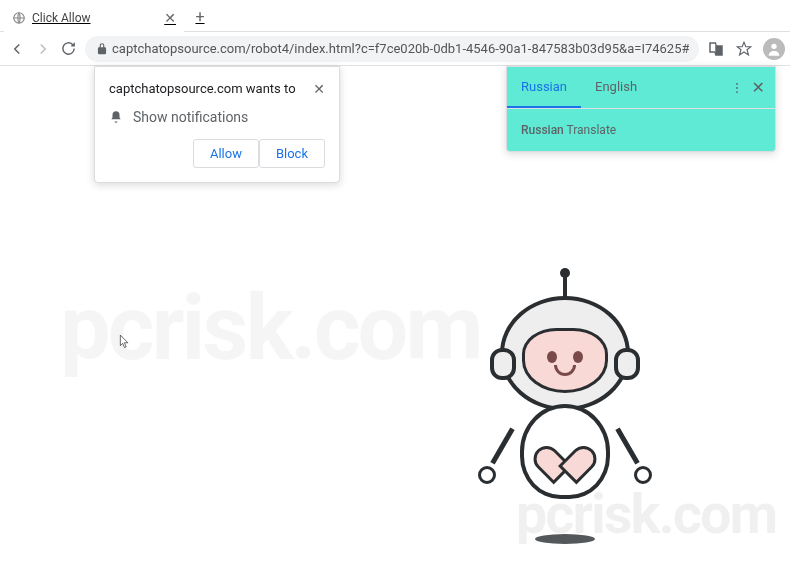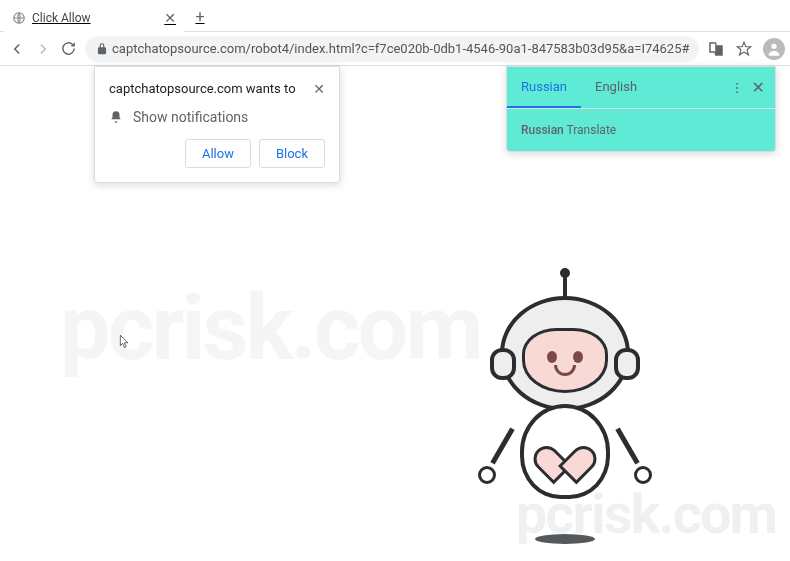--- a/index.html
+++ b/index.html
@@ -23,21 +23,21 @@
     .toolbar-right { display: flex; align-items: center; gap: 10px; }
     .avatar { width: 22px; height: 22px; border-radius: 50%; background: #bbb; display: flex; align-items: center; justify-content: center; }
     
     .content { position: relative; width: 100%; height: calc(100% - 66px); background: #fff; }
     
     .notification-prompt { position: absolute; left: 94px; top: 0; width: 246px; background: #fff; border: 1px solid #dadce0; border-radius: 0 0 4px 4px; box-shadow: 0 2px 8px rgba(0,0,0,0.15); padding: 14px; z-index: 50; }
     .prompt-header { font-size: 13px; color: #202124; margin-bottom: 12px; display: flex; justify-content: space-between; align-items: flex-start; }
     .prompt-close { color: #666; cursor: pointer; font-size: 14px; }
     .prompt-body { display: flex; align-items: center; gap: 10px; font-size: 14px; color: #5f6368; margin-bottom: 14px; }
     .bell-icon { width: 14px; height: 14px; }
-    .prompt-buttons { display: flex; gap: 8px; justify-content: flex-end; }
+    .prompt-buttons { display: flex; justify-content: flex-end; }
     .prompt-btn { padding: 6px 16px; border: 1px solid #dadce0; background: #fff; border-radius: 3px; font-size: 13px; color: #1a73e8; cursor: pointer; }
     
     .translate-popup { position: absolute; right: 14px; top: 0; width: 270px; background: #5eead4; border: 1px solid #dadce0; border-radius: 0 0 4px 4px; box-shadow: 0 2px 8px rgba(0,0,0,0.15); z-index: 50; }
     .translate-tabs { display: flex; border-bottom: 1px solid #e0e0e0; position: relative; }
     .translate-tab { padding: 12px 14px; font-size: 13px; color: #5f6368; cursor: pointer; }
     .translate-tab.active { color: #1a73e8; border-bottom: 2px solid #1a73e8; }
     .translate-actions { margin-left: auto; display: flex; align-items: center; gap: 8px; padding-right: 10px; }
     .translate-body { padding: 14px; font-size: 12px; color: #5f6368; }
     .g-logo { color: #5f6368; }
     

